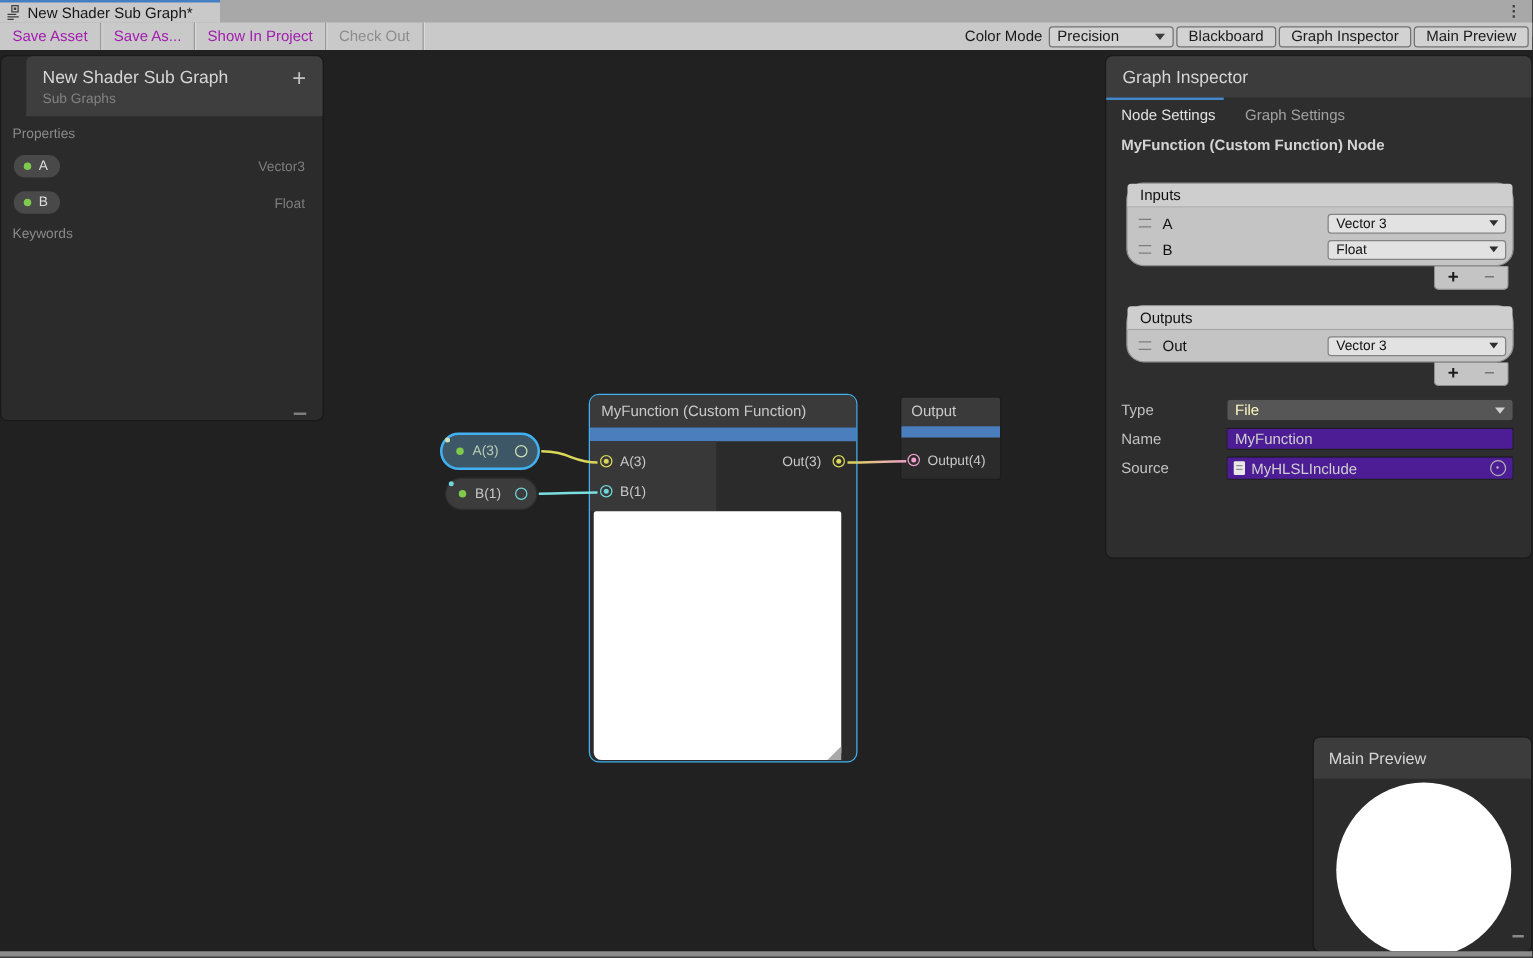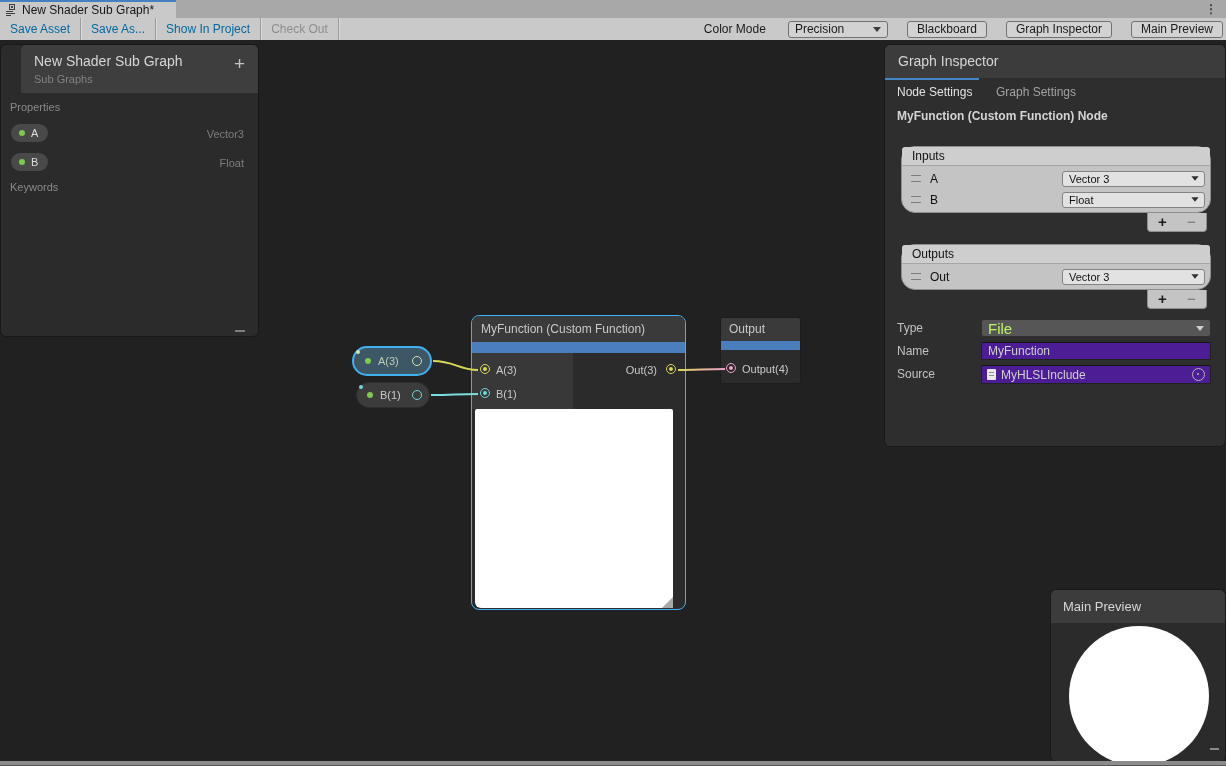--- a/index.html
+++ b/index.html
@@ -14,24 +14,24 @@
   .doc-tab{position:absolute;left:0;top:0;width:176px;height:18px;background:#c9c9c9;
     border-top:2px solid #447fc1;box-sizing:border-box;display:flex;align-items:center;
     gap:5px;padding-left:5px;}
   .doc-tab-label{font-size:12px;color:#151515;white-space:nowrap;}
   .kebab{position:absolute;right:9px;top:1px;font-size:12px;font-weight:bold;color:#3a3a3a;line-height:16px;}
 
   
   .toolbar{position:absolute;left:0;top:18px;width:1226px;height:22px;background:#c9c9c9;
     display:flex;align-items:center;box-sizing:border-box;}
   .tb-left{display:flex;align-items:center;height:100%;}
-  .tb-btn{font-size:12px;color:#0369a1;padding:0 10px;height:100%;display:flex;align-items:center;white-space:nowrap;}
+  .tb-btn{font-size:12px;color:#a21caf;padding:0 10px;height:100%;display:flex;align-items:center;white-space:nowrap;}
   .tb-btn.disabled{color:#8d8d8d;}
   .tb-sep{width:1px;height:100%;background:#9b9b9b;box-shadow:1px 0 0 #dadada;}
-  .tb-right{margin-left:auto;display:flex;align-items:center;gap:19px;padding-right:3px;}
+  .tb-right{margin-left:auto;display:flex;align-items:center;gap:2px;padding-right:3px;}
   .tb-label{font-size:12px;color:#1a1a1a;margin-right:3px;white-space:nowrap;}
   .lite-btn{height:17px;background:#d2d2d2;border:1px solid #717171;border-radius:3px;
     font-size:12px;color:#1a1a1a;padding:0 9px;display:flex;align-items:center;box-sizing:border-box;white-space:nowrap;}
   .lite-dd{width:100px;padding:0 6px;justify-content:flex-start;}
   .dd-arrow{width:0;height:0;border-left:4px solid transparent;border-right:4px solid transparent;
     border-top:5px solid #3c3c3c;margin-left:auto;flex:none;}
 
   
   .panel{position:absolute;background:#2b2b2b;border:1px solid #191919;border-radius:6px;box-sizing:border-box;z-index:5;}
 
@@ -71,21 +71,21 @@
     border-radius:3px;display:flex;align-items:center;font-size:11px;color:#101010;padding:0 5px 0 6px;box-sizing:border-box;}
   .rdd .dd-arrow{border-top-color:#2e2e2e;transform:scale(.9);}
   .rfooter{position:absolute;left:262px;width:60px;height:19px;background:#c4c4c4;border:1px solid #8f8f8f;
     border-top:none;border-radius:0 0 4px 4px;display:flex;align-items:center;justify-content:space-around;box-sizing:border-box;}
   .rplus{font-size:15px;color:#1c1c1c;font-weight:bold;line-height:14px;}
   .rminus{font-size:15px;color:#6f6f6f;line-height:14px;}
 
   .f-label{position:absolute;left:12px;font-size:12px;color:#c2c2c2;}
   .f-ctrl{position:absolute;left:96px;width:230px;height:18px;box-sizing:border-box;}
   .dd-dark{background:#565656;border:1px solid #303030;border-radius:3px;display:flex;align-items:center;
-    padding:0 6px;font-size:15px;color:#bef264;}
+    padding:0 6px;font-size:12px;color:#fef9c3;}
   .dd-dark .dd-arrow{border-top-color:#cfcfcf;}
   .txt-dark{background:#4c1d95;border:1px solid #212121;border-top-color:#151515;border-radius:2px;
     display:flex;align-items:center;padding:0 6px;font-size:12px;color:#cfcfcf;}
   .obj-field{padding:0 5px;text-align:right;}
   .doc-icon{width:9px;height:11px;background:#e9e9e9;border-radius:1px;position:relative;margin-right:5px;flex:none;}
   .doc-icon::after{content:"";position:absolute;left:2px;right:2px;top:3px;height:1px;background:#8f8f8f;
     box-shadow:0 3px 0 #8f8f8f;}
   .picker{margin-left:auto;width:11px;height:11px;border:1px solid #b5b5b5;border-radius:50%;position:relative;flex:none;}
   .picker::after{content:"";position:absolute;left:3.5px;top:3.5px;width:2px;height:2px;border-radius:50%;background:#b5b5b5;}
 

